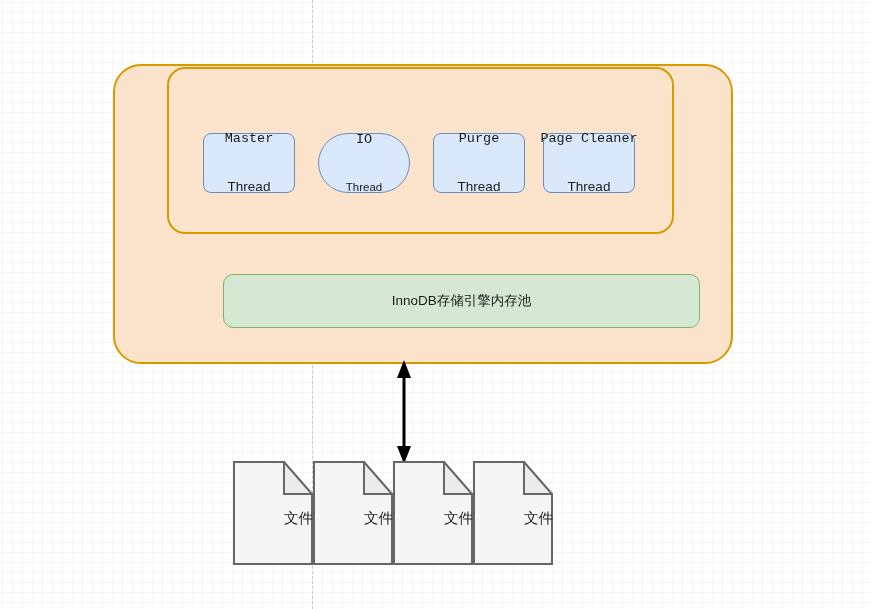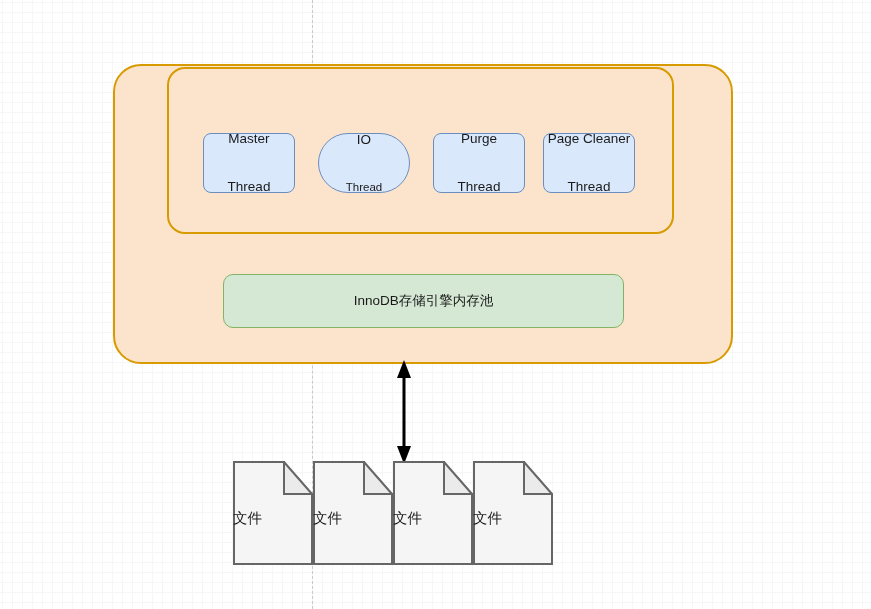--- a/index.html
+++ b/index.html
@@ -75,36 +75,36 @@
     border: 1.6px solid #6c8ebf;
     border-radius: 8px;
     box-sizing: border-box;
     display: flex;
     flex-direction: column;
     align-items: center;
     justify-content: center;
     color: #1a1a1a;
     line-height: 1.22;
   }
-  .thread-box .line1 { font-size: 13.5px; white-space: nowrap; }
+  .thread-box .line1 { font-size: 13.5px; white-space: nowrap; font-family: Liberation Mono, monospace; }
   .thread-box .line2 { font-size: 13.5px; white-space: nowrap; margin-top: 32px; }
   .thread-box.small-sub .line2 { font-size: 11.5px; }
   .thread-box.wide-text .line1 { font-size: 13.5px; }
 
   #thread-master      { left: 203px; }
   #thread-io          { left: 318px; border-radius: 30px; }
   #thread-purge       { left: 433px; text-align: right; }
   #thread-pagecleaner { left: 543px; }
 
   
   .memory-pool {
     position: absolute;
     left: 223px;
     top: 274px;
-    width: 401px;
+    width: 477px;
     height: 54px;
     background: #d5e8d4;
     border: 1.6px solid #82b366;
     border-radius: 10px;
     box-sizing: border-box;
     display: flex;
     align-items: center;
     justify-content: center;
     font-size: 13.5px;
     color: #1a1a1a;
@@ -123,21 +123,21 @@
   .file-shape {
     position: absolute;
     width: 80px;
     height: 104px;
   }
   .file-shape .label {
     position: absolute;
     left: 0;
     right: 0;
     top: 48px;
-    text-align: left;
+    text-align: right;
     font-size: 14.5px;
     color: #1a1a1a;
   }
   #file-1 { left: 233px; top: 461px; }
   #file-2 { left: 313px; top: 461px; }
   #file-3 { left: 393px; top: 461px; }
   #file-4 { left: 473px; top: 461px; }
 </style>
 </head>
 <body>

